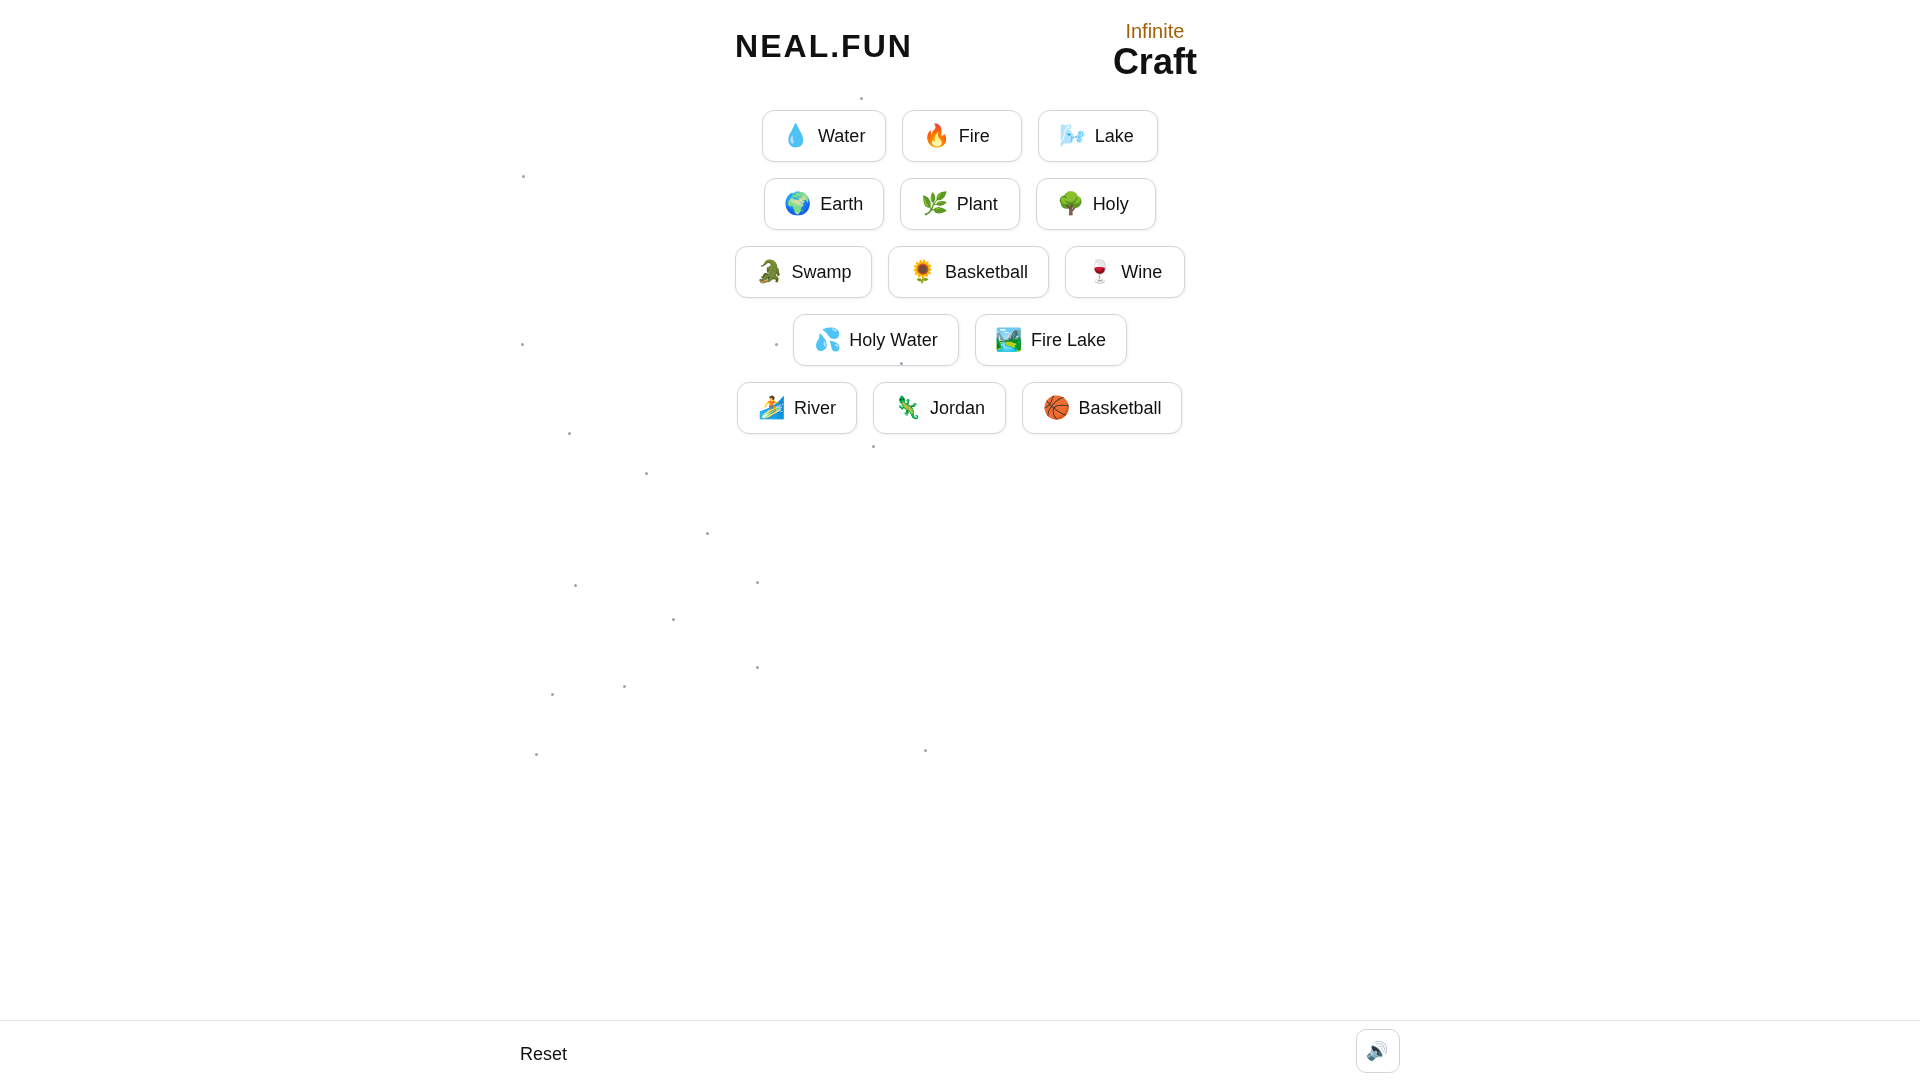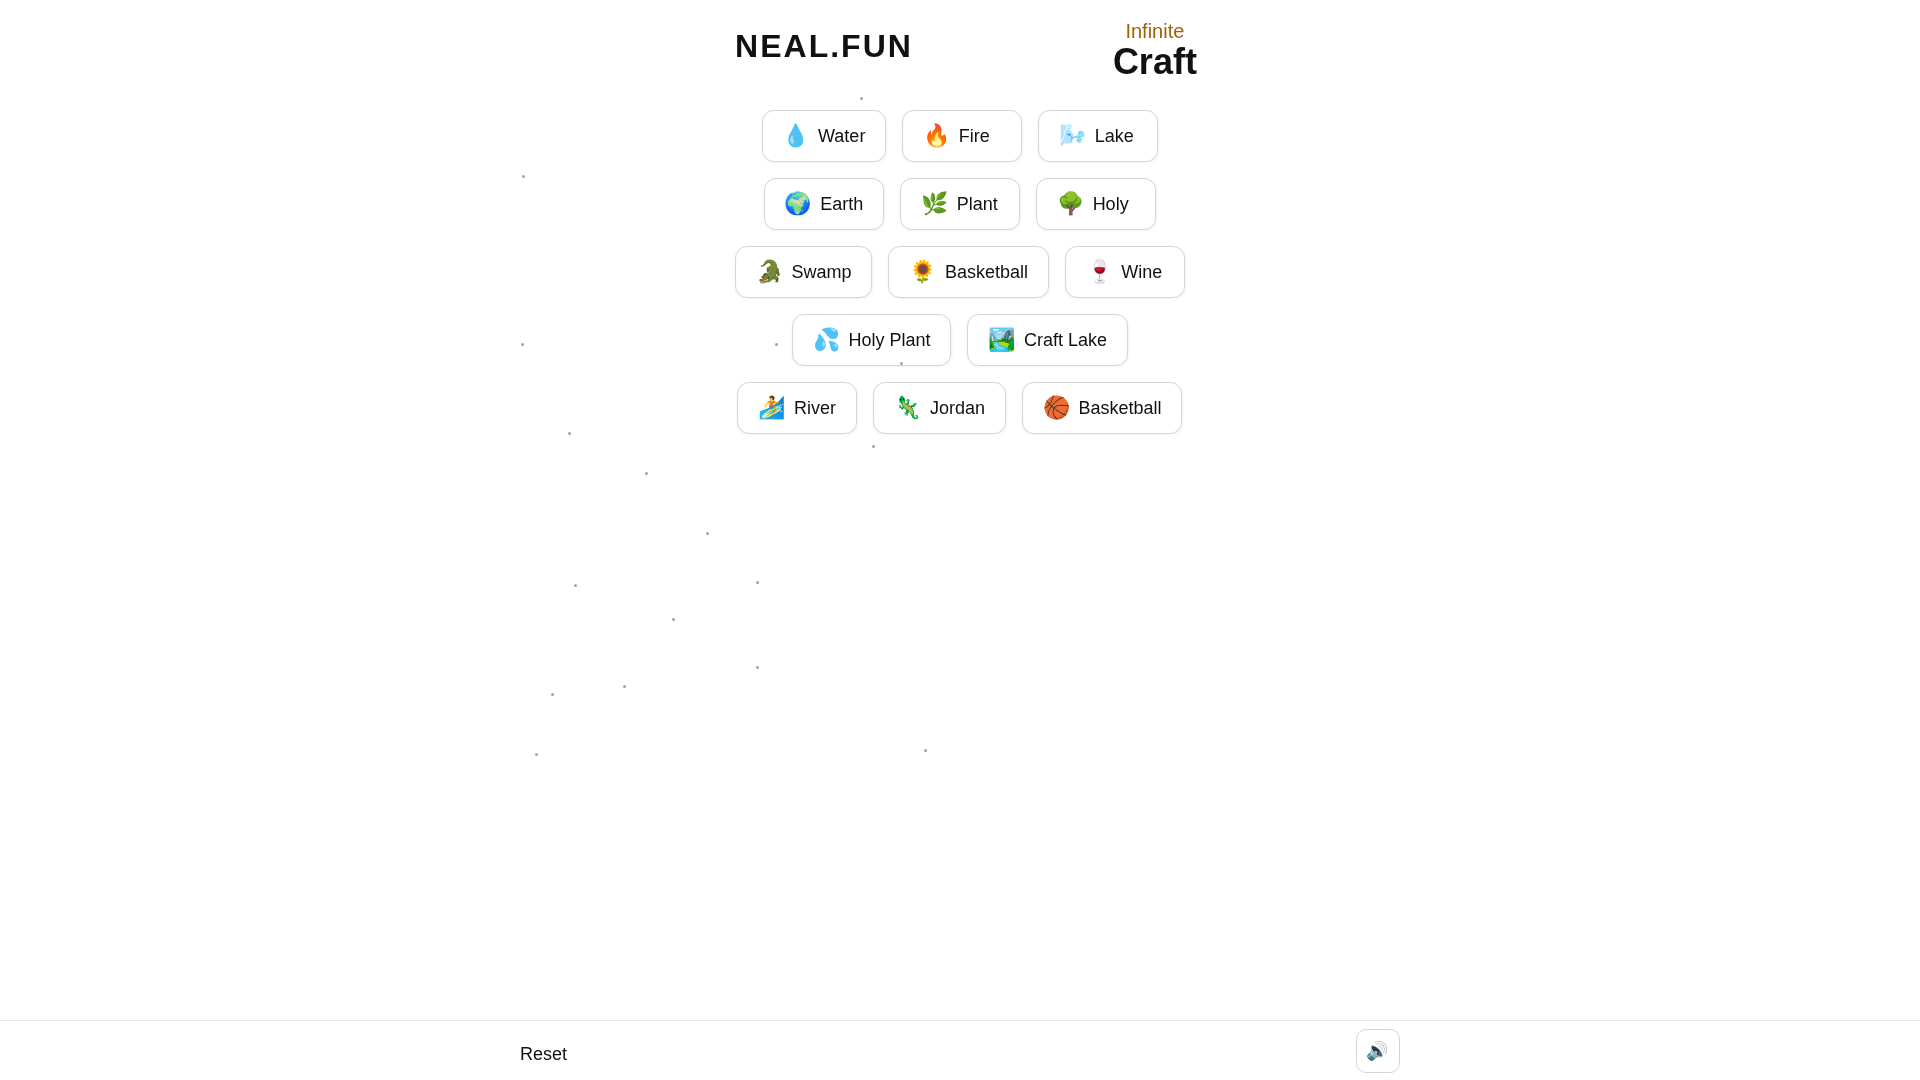--- a/index.html
+++ b/index.html
@@ -199,25 +199,25 @@
         <span>Basketball</span>
       </button>
       <button class="item-btn">
         <span class="emoji">🍷</span>
         <span>Wine</span>
       </button>
     </div>
     <div class="items-row">
       <button class="item-btn">
         <span class="emoji">💦</span>
-        <span>Holy Plant</span>
+        <span>Holy Water</span>
       </button>
       <button class="item-btn">
         <span class="emoji">🏞️</span>
-        <span>Craft Lake</span>
+        <span>Fire Lake</span>
       </button>
     </div>
     <div class="items-row">
       <button class="item-btn">
         <span class="emoji">🏄</span>
         <span>River</span>
       </button>
       <button class="item-btn">
         <span class="emoji">🦎</span>
         <span>Jordan</span>

